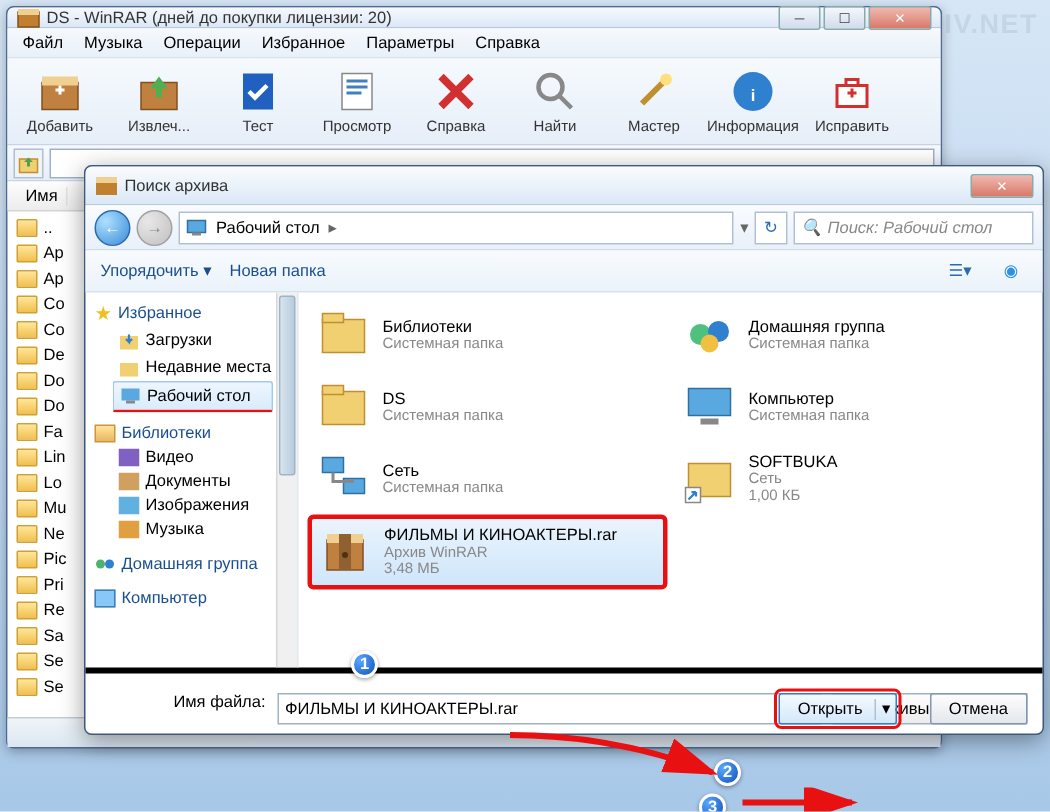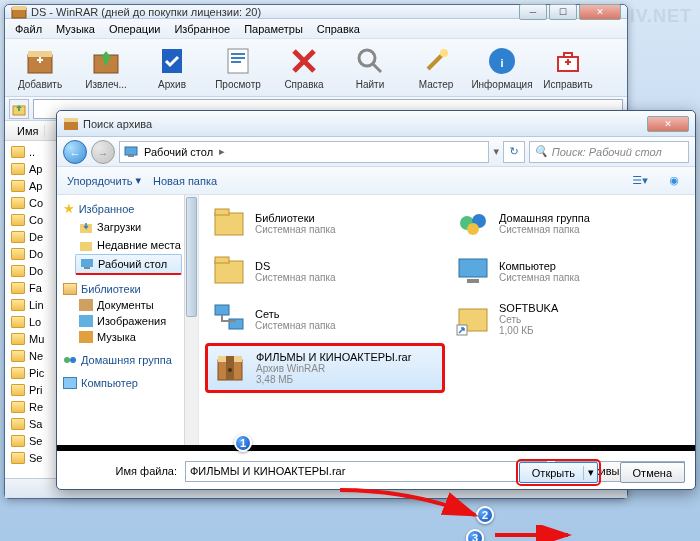--- a/index.html
+++ b/index.html
@@ -59,21 +59,21 @@
 .nav-item.underline{border-bottom:2px solid #e81010}
 .content-pane{flex:1;padding:6px 8px;position:relative}
 .item-grid{display:grid;grid-template-columns:1fr 1fr;gap:4px 8px}
 .item{display:flex;align-items:center;gap:8px;padding:4px}
 .item.selected{background:linear-gradient(#eaf4fe,#cfe6fa);border:1px solid #7ab4e4;border-radius:2px}
 .item.highlight{outline:3px solid #e81010;outline-offset:-1px}
 .item .bigico{width:36px;height:36px;flex-shrink:0}
 .item .info{display:flex;flex-direction:column}
 .item .name{color:#000}
 .item .sub{color:#888;font-size:10px}
-.dlg-foot{height:46px;border-top:6px solid #000000;display:flex;align-items:center;padding:13px 10px;gap:8px}
+.dlg-foot{height:46px;border-top:4px solid #000000;display:flex;padding:13px 10px;gap:8px}
 .foot-lbl{width:110px;text-align:right;color:#000}
 .foot-input{flex:1;height:21px;border:1px solid #a0b0c4;background:#fff;padding:0 4px;display:flex;align-items:center}
 .foot-combo{width:130px;height:21px;border:1px solid #a0b0c4;background:linear-gradient(#fdfdfd,#ececec);padding:0 4px;display:flex;align-items:center;justify-content:space-between}
 .btn{height:21px;padding:0 12px;border:1px solid #8098b0;background:linear-gradient(#fdfdfd,#e4e8ec);border-radius:2px;display:flex;align-items:center}
 .btn.primary{border:1px solid #3a7cc8;background:linear-gradient(#f4faff,#d4e8fa);outline:2px solid #e81010;outline-offset:1px}
 .btn.split{padding-right:3px}
 .btn.split .div{width:1px;height:14px;background:#b0c0d0;margin:0 4px 0 8px}
 
 
 .badge{position:absolute;width:18px;height:18px;border-radius:50%;background:radial-gradient(circle at 30% 30%,#5aa8ff,#1050b8);border:2px solid #fff;color:#fff;display:flex;align-items:center;justify-content:center;font-weight:bold;font-size:11px;box-shadow:0 1px 3px rgba(0,0,0,.4)}
@@ -125,21 +125,21 @@
           <rect x="4" y="10" width="24" height="18" fill="#c08040" stroke="#805020"></rect>
           <path d="M16 6l6 8h-4v6h-4v-6h-4z" fill="#50b050"></path>
         </svg>
         <span class="lbl">Извлеч...</span>
       </div>
     <div class="tbtn">
         <svg class="ico" viewBox="0 0 32 32">
           <rect x="6" y="4" width="20" height="24" fill="#2060c0"></rect>
           <path d="M10 16l4 4 8-8" stroke="#fff" stroke-width="3" fill="none"></path>
         </svg>
-        <span class="lbl">Архив</span>
+        <span class="lbl">Тест</span>
       </div>
     <div class="tbtn">
         <svg class="ico" viewBox="0 0 32 32">
           <rect x="6" y="4" width="20" height="24" fill="#fff" stroke="#888"></rect>
           <rect x="9" y="8" width="14" height="2" fill="#4080c0"></rect>
           <rect x="9" y="12" width="14" height="2" fill="#4080c0"></rect>
           <rect x="9" y="16" width="10" height="2" fill="#4080c0"></rect>
         </svg>
         <span class="lbl">Просмотр</span>
       </div>
@@ -342,20 +342,26 @@
             <span>Рабочий стол</span>
           </div>
       </div>
       <div class="nav-group">
         <div class="nav-hdr">
             <div class="ico-book"></div>
             <span>Библиотеки</span>
           </div>
         <div class="nav-item">
             <svg width="14" height="12" viewBox="0 0 14 12">
+              <rect width="14" height="12" fill="#8060c0"></rect>
+            </svg>
+            <span>Видео</span>
+          </div>
+        <div class="nav-item">
+            <svg width="14" height="12" viewBox="0 0 14 12">
               <rect width="14" height="12" fill="#d0a060"></rect>
             </svg>
             <span>Документы</span>
           </div>
         <div class="nav-item">
             <svg width="14" height="12" viewBox="0 0 14 12">
               <rect width="14" height="12" fill="#60b0e0"></rect>
             </svg>
             <span>Изображения</span>
           </div>

